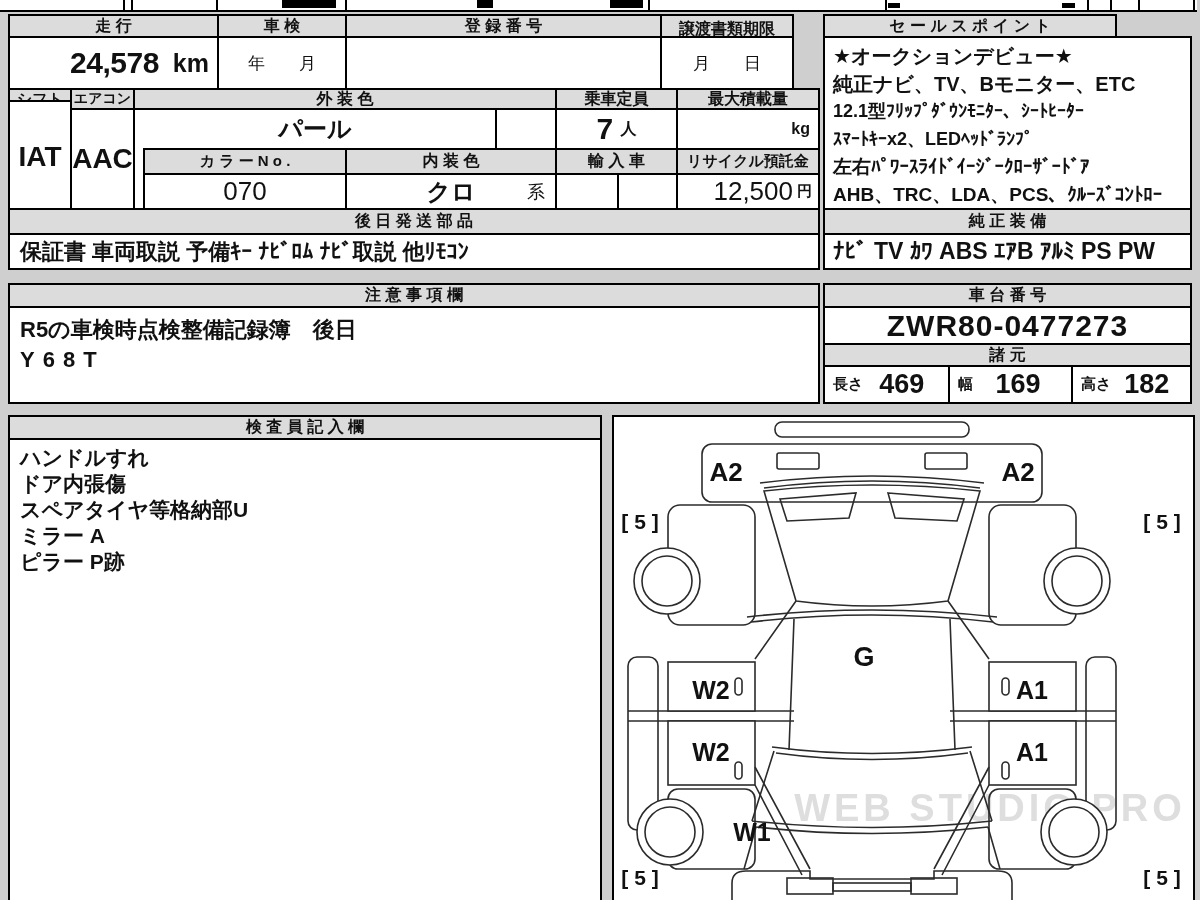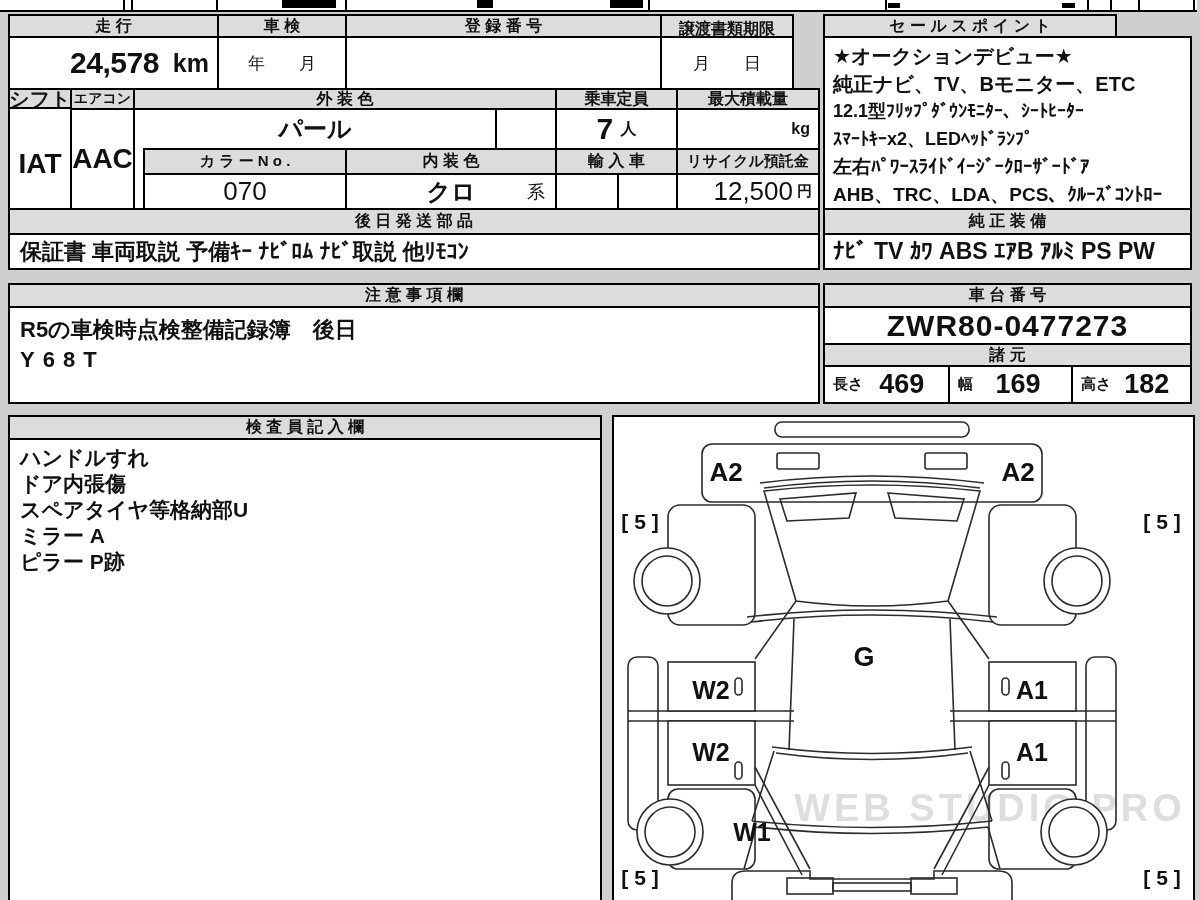--- a/index.html
+++ b/index.html
@@ -59,27 +59,27 @@
   <div class="cell hdr" style="left:660px;top:14px;width:134px;height:31px">譲渡書類期限</div>
 
   <div class="cell val right" style="left:8px;top:36px;width:211px;height:54px;padding-right:8px">
     <span class="big">24,578</span>
     <span class="unit-big">km</span>
   </div>
   <div class="cell val center midtxt" style="left:217px;top:36px;width:130px;height:54px">年　　月</div>
   <div class="cell" style="left:345px;top:36px;width:317px;height:54px"></div>
   <div class="cell val center midtxt" style="left:660px;top:36px;width:134px;height:54px">月　　日</div>
 
-  <div class="cell hdr" style="left:8px;top:88px;width:64px;height:22px;font-size:20px">シフト</div>
+  <div class="cell hdr" style="left:8px;top:88px;width:64px;height:22px;font-size:15px">シフト</div>
   <div class="cell hdr" style="left:70px;top:88px;width:65px;height:22px;font-size:14px">エアコン</div>
   <div class="cell hdr" style="left:133px;top:88px;width:424px;height:22px">外 装 色</div>
   <div class="cell hdr" style="left:555px;top:88px;width:123px;height:22px">乗車定員</div>
   <div class="cell hdr" style="left:676px;top:88px;width:144px;height:22px">最大積載量</div>
 
-  <div class="cell val center b28" style="left:8px;top:107px;width:64px;height:114px">IAT</div>
+  <div class="cell val center b28" style="left:8px;top:100px;width:64px;height:114px">IAT</div>
   <div class="cell val center b28" style="left:70px;top:108px;width:65px;height:102px">AAC</div>
 
   <div class="cell val center b24" style="left:133px;top:108px;width:364px;height:42px">パール</div>
   <div class="cell" style="left:495px;top:108px;width:62px;height:42px"></div>
   <div class="cell val center" style="left:555px;top:108px;width:123px;height:42px">
     <span class="big">7</span>
     <span class="unit">人</span>
   </div>
   <div class="cell val right" style="left:676px;top:108px;width:144px;height:42px;padding-right:8px">
     <span class="unit">kg</span>

